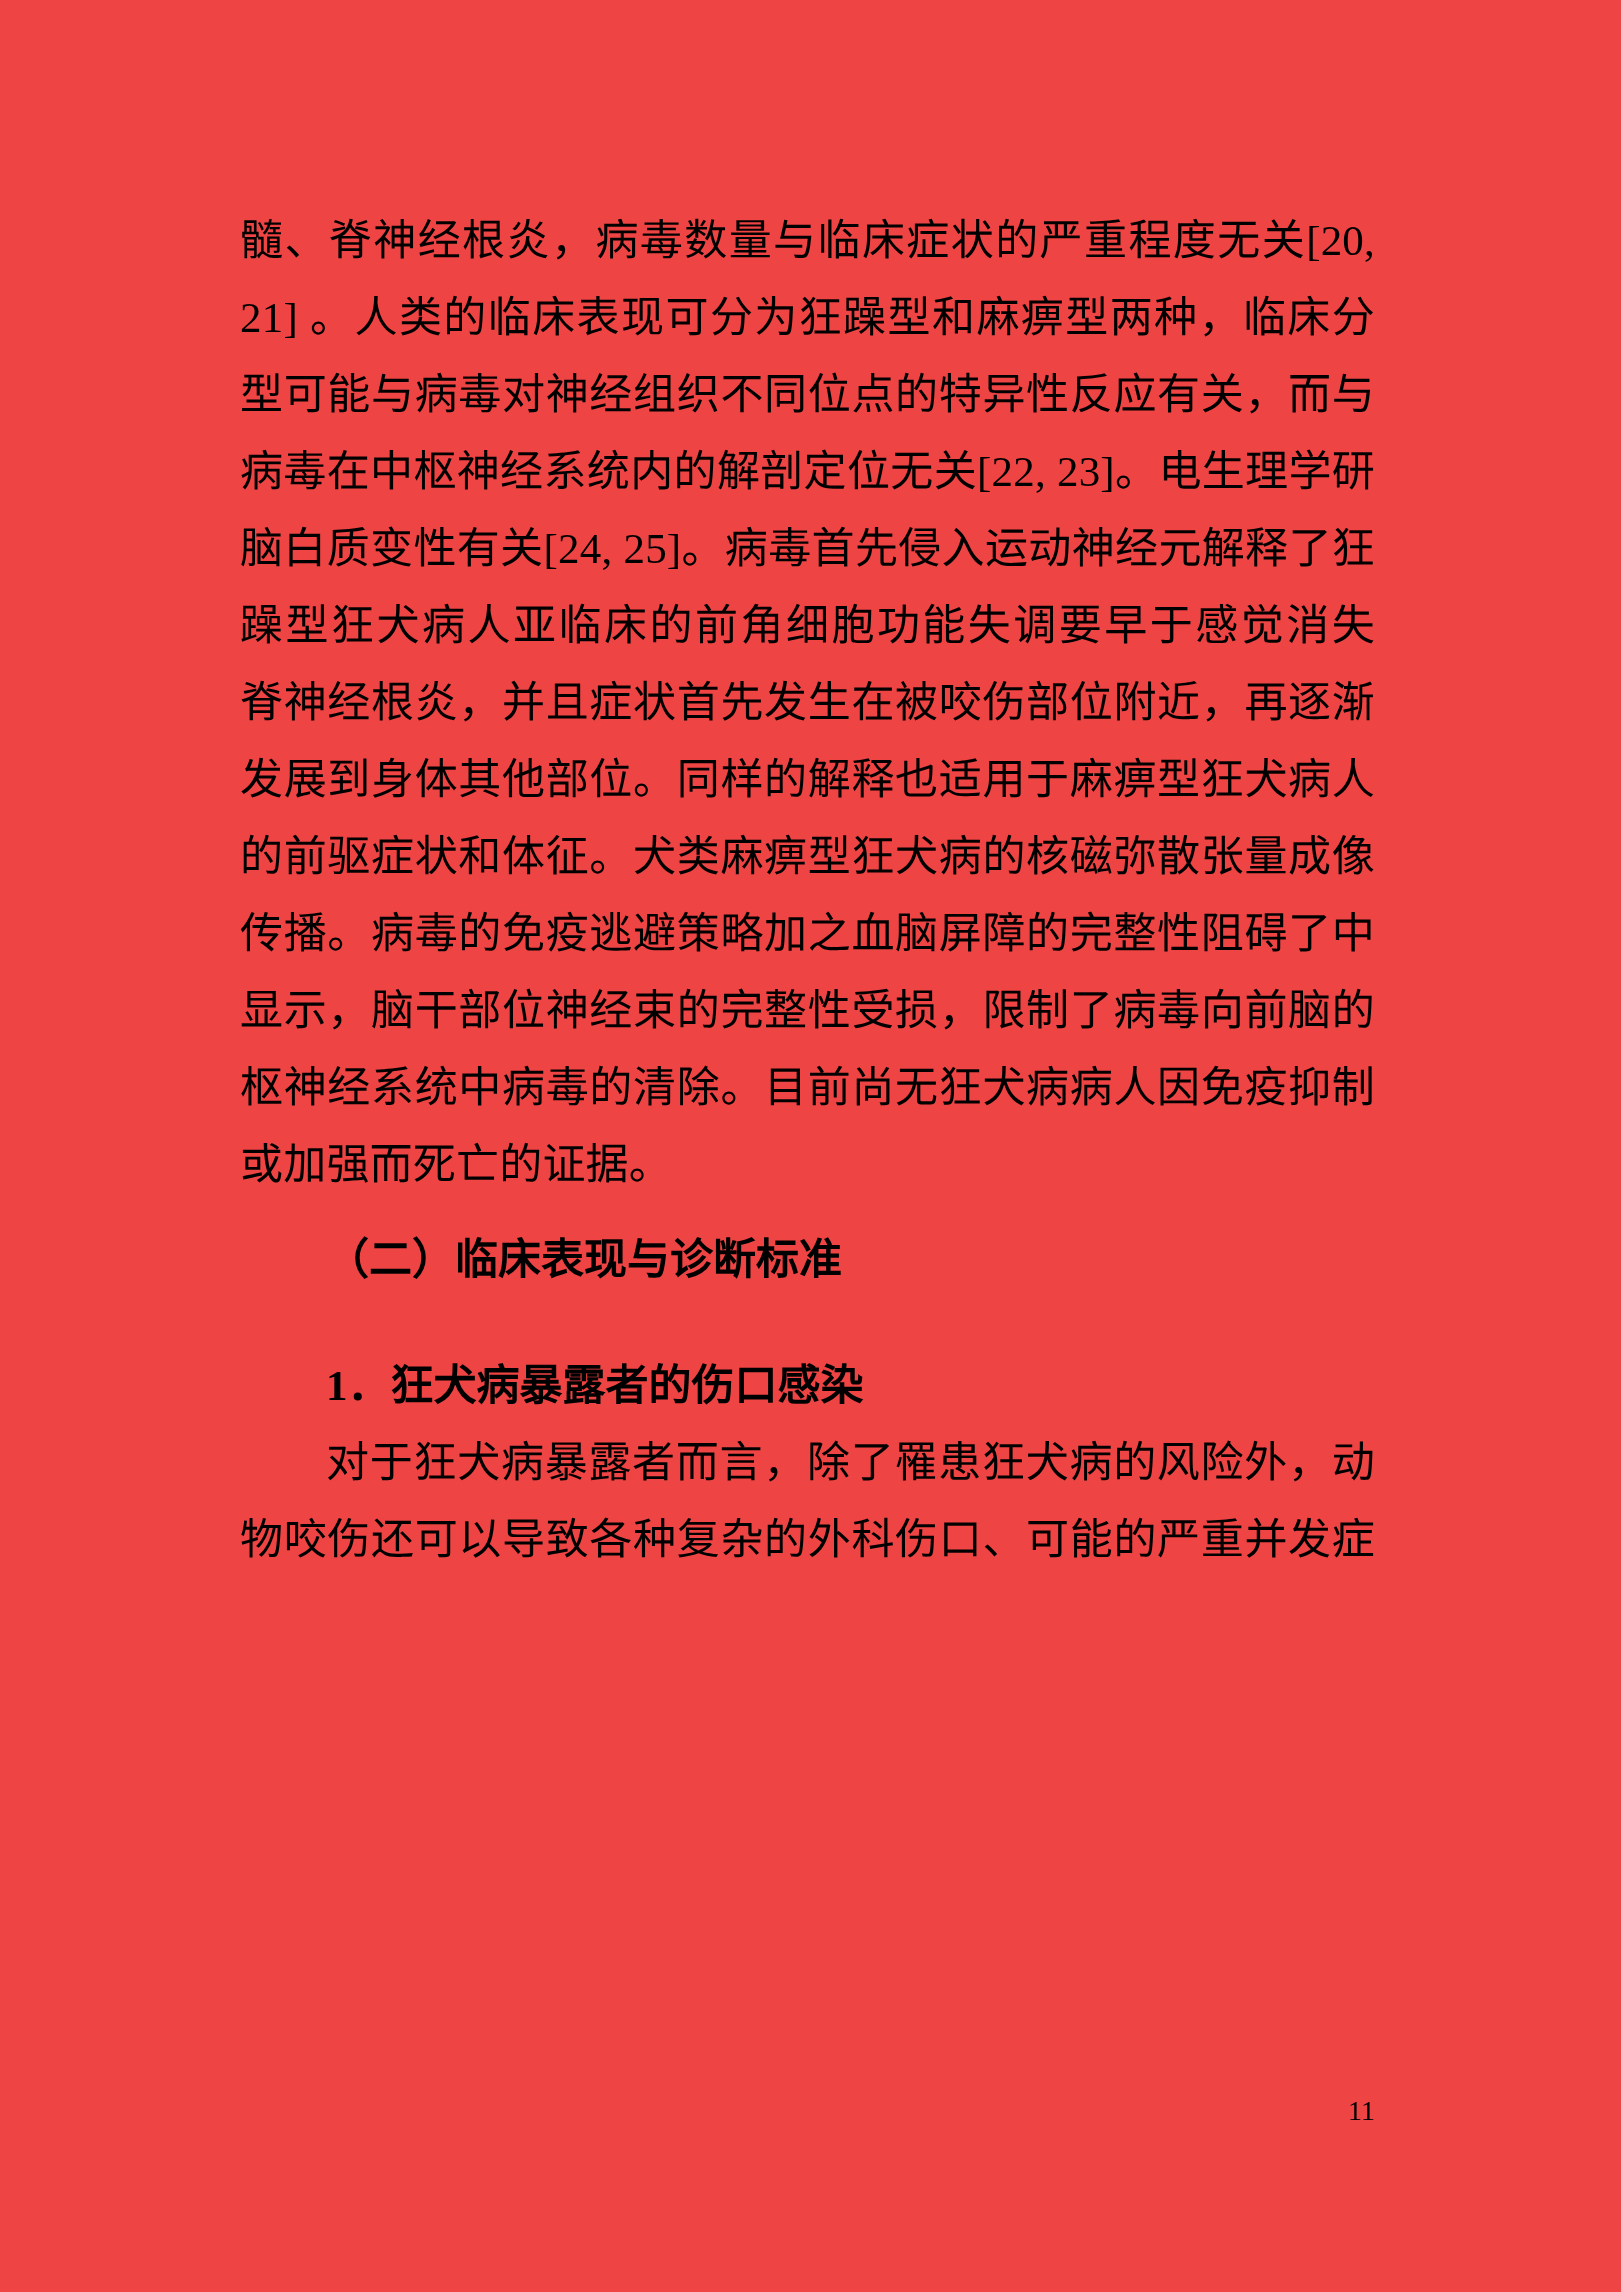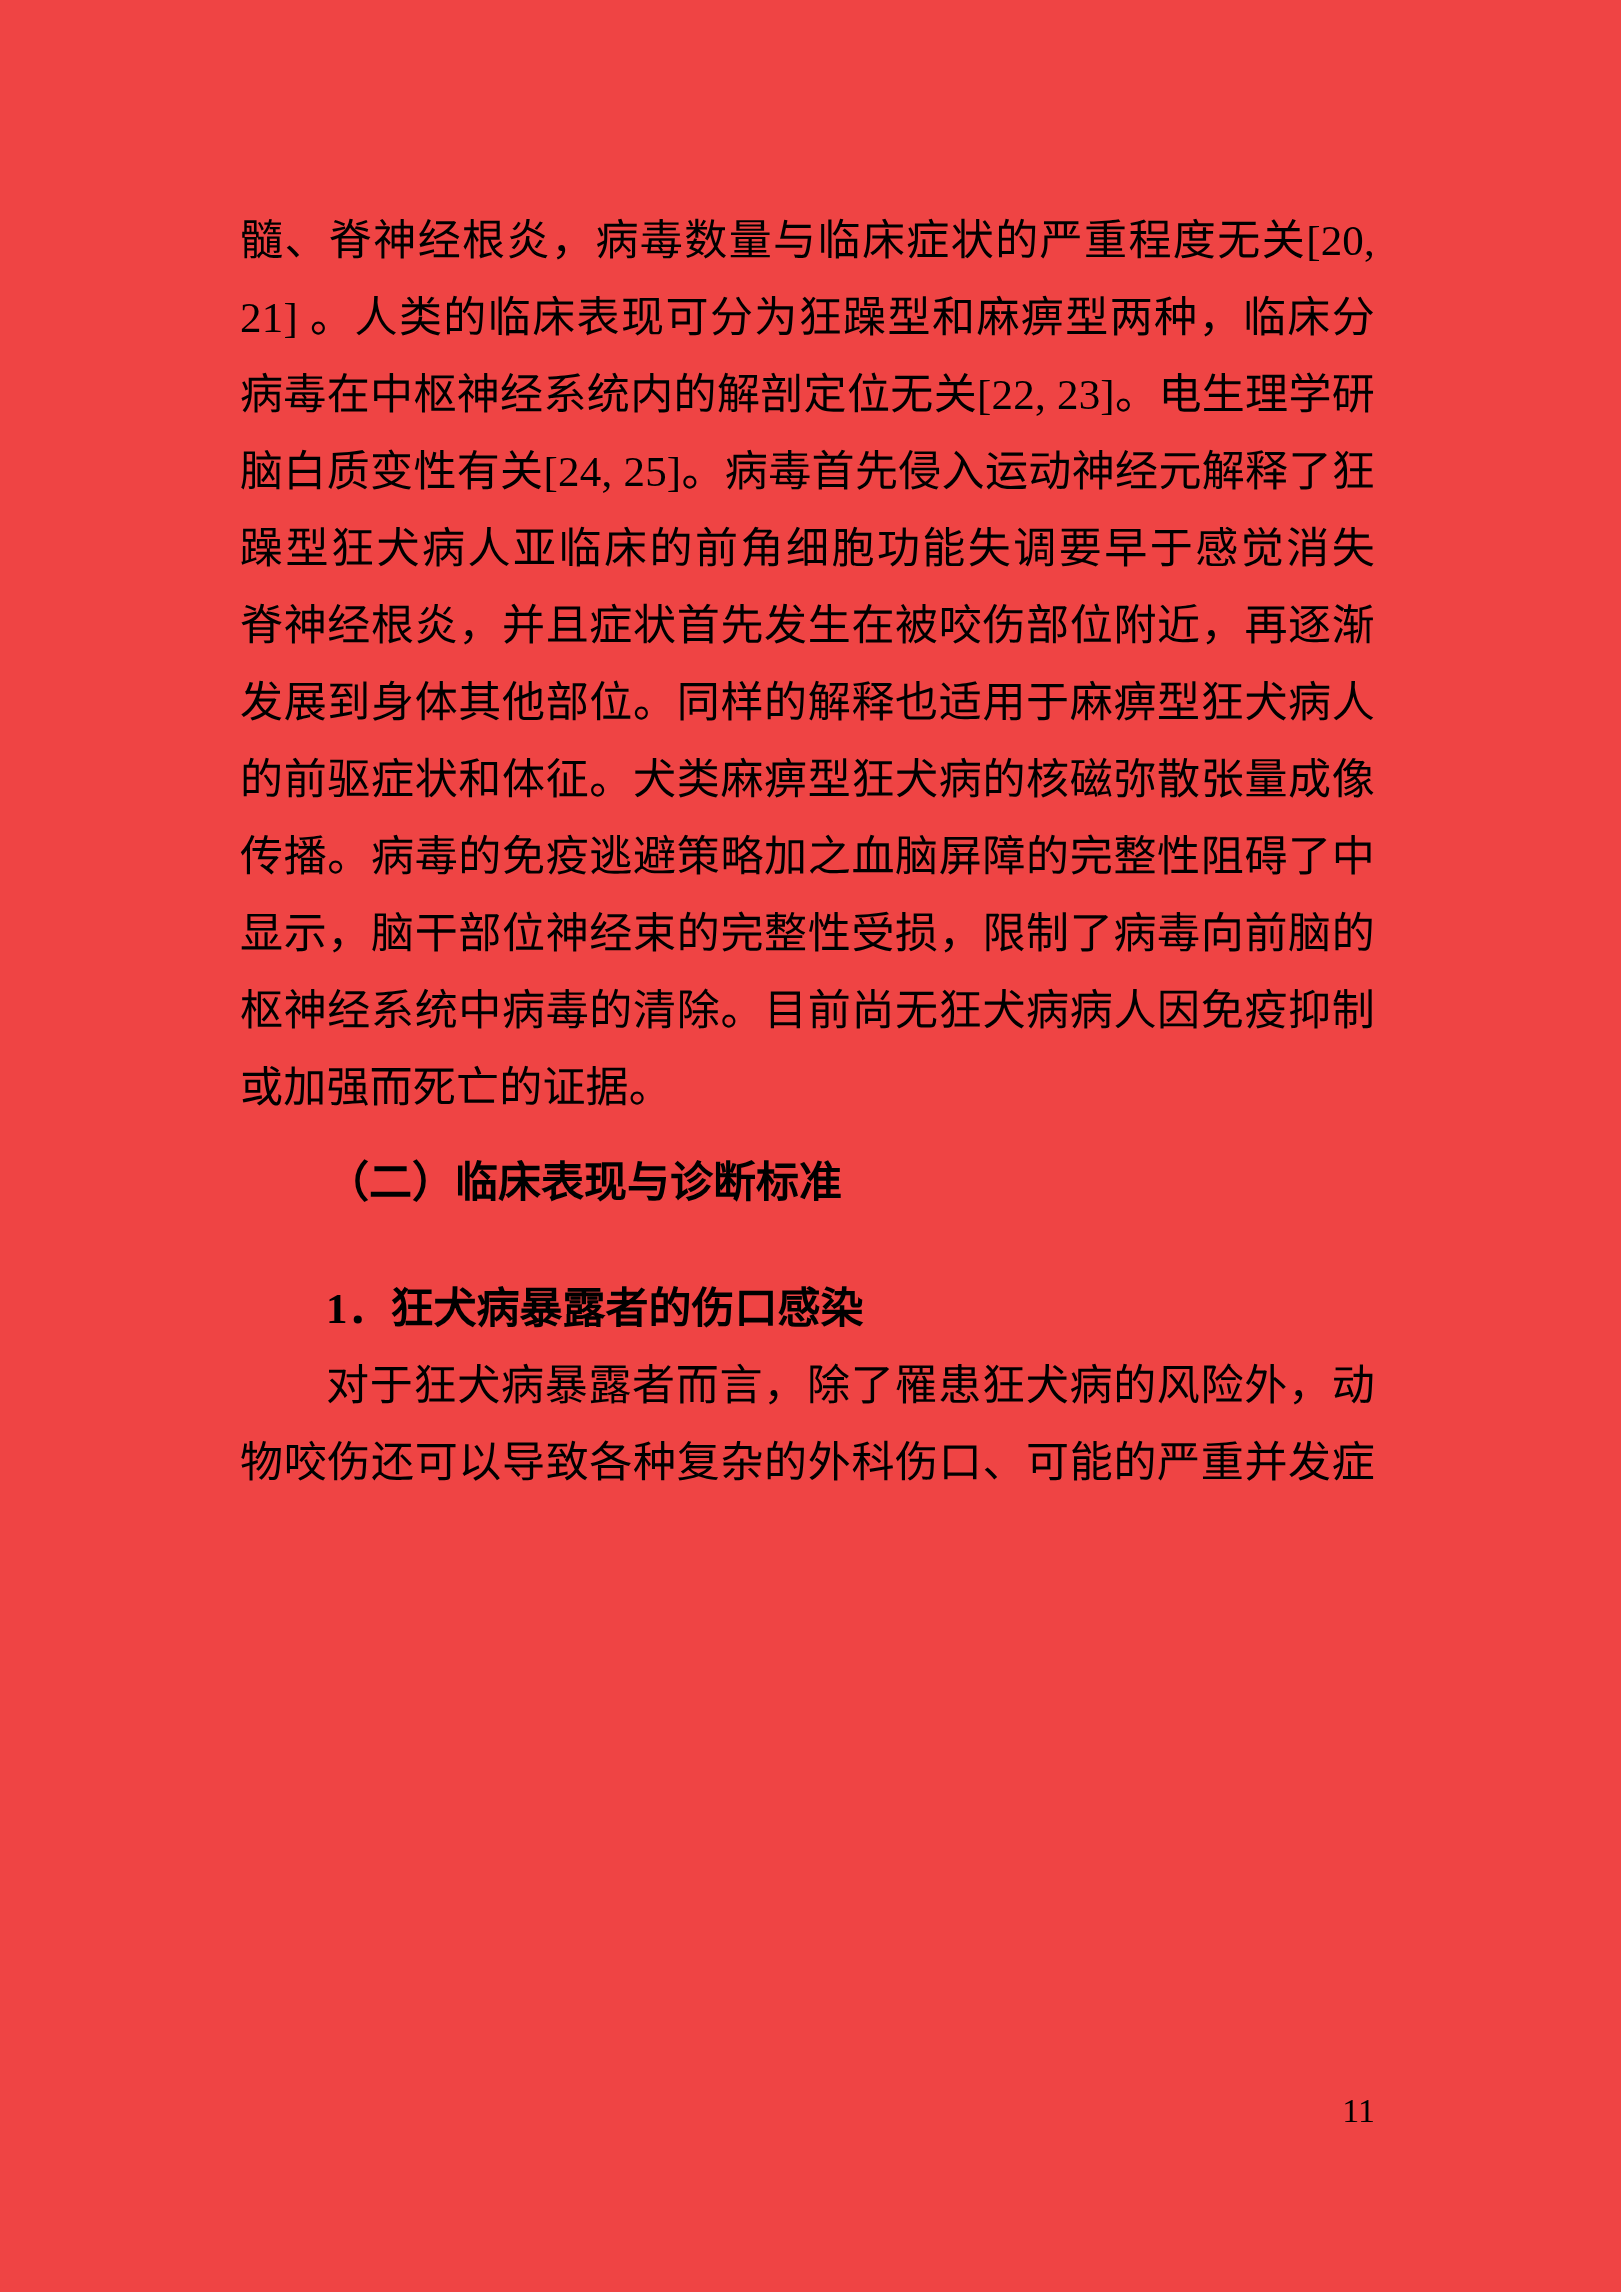--- a/index.html
+++ b/index.html
@@ -47,34 +47,35 @@
     margin: 49px 0 0 0;
     font-weight: bold;
     font-size: 43px;
     line-height: 77px;
     text-indent: 2em;
   }
   .page-number {
     position: absolute;
     top: 2094px;
     right: 246px;
-    font-size: 34px;
+    font-size: 28px;
     line-height: 34px;
     text-align: center;
   }
 </style>
 </head>
 <body>
 
 <div class="page">
   <div class="content">
 
     <div class="paragraph">
       <div class="line">髓、脊神经根炎，病毒数量与临床症状的严重程度无关[20,</div>
       <div class="line">21] 。人类的临床表现可分为狂躁型和麻痹型两种，临床分</div>
+      <div class="line">型可能与病毒对神经组织不同位点的特异性反应有关，而与</div>
       <div class="line">病毒在中枢神经系统内的解剖定位无关[22, 23]。电生理学研</div>
       <div class="line">脑白质变性有关[24, 25]。病毒首先侵入运动神经元解释了狂</div>
       <div class="line">躁型狂犬病人亚临床的前角细胞功能失调要早于感觉消失</div>
       <div class="line">脊神经根炎，并且症状首先发生在被咬伤部位附近，再逐渐</div>
       <div class="line">发展到身体其他部位。同样的解释也适用于麻痹型狂犬病人</div>
       <div class="line">的前驱症状和体征。犬类麻痹型狂犬病的核磁弥散张量成像</div>
       <div class="line">传播。病毒的免疫逃避策略加之血脑屏障的完整性阻碍了中</div>
       <div class="line">显示，脑干部位神经束的完整性受损，限制了病毒向前脑的</div>
       <div class="line">枢神经系统中病毒的清除。目前尚无狂犬病病人因免疫抑制</div>
       <div class="line last">或加强而死亡的证据。</div>

